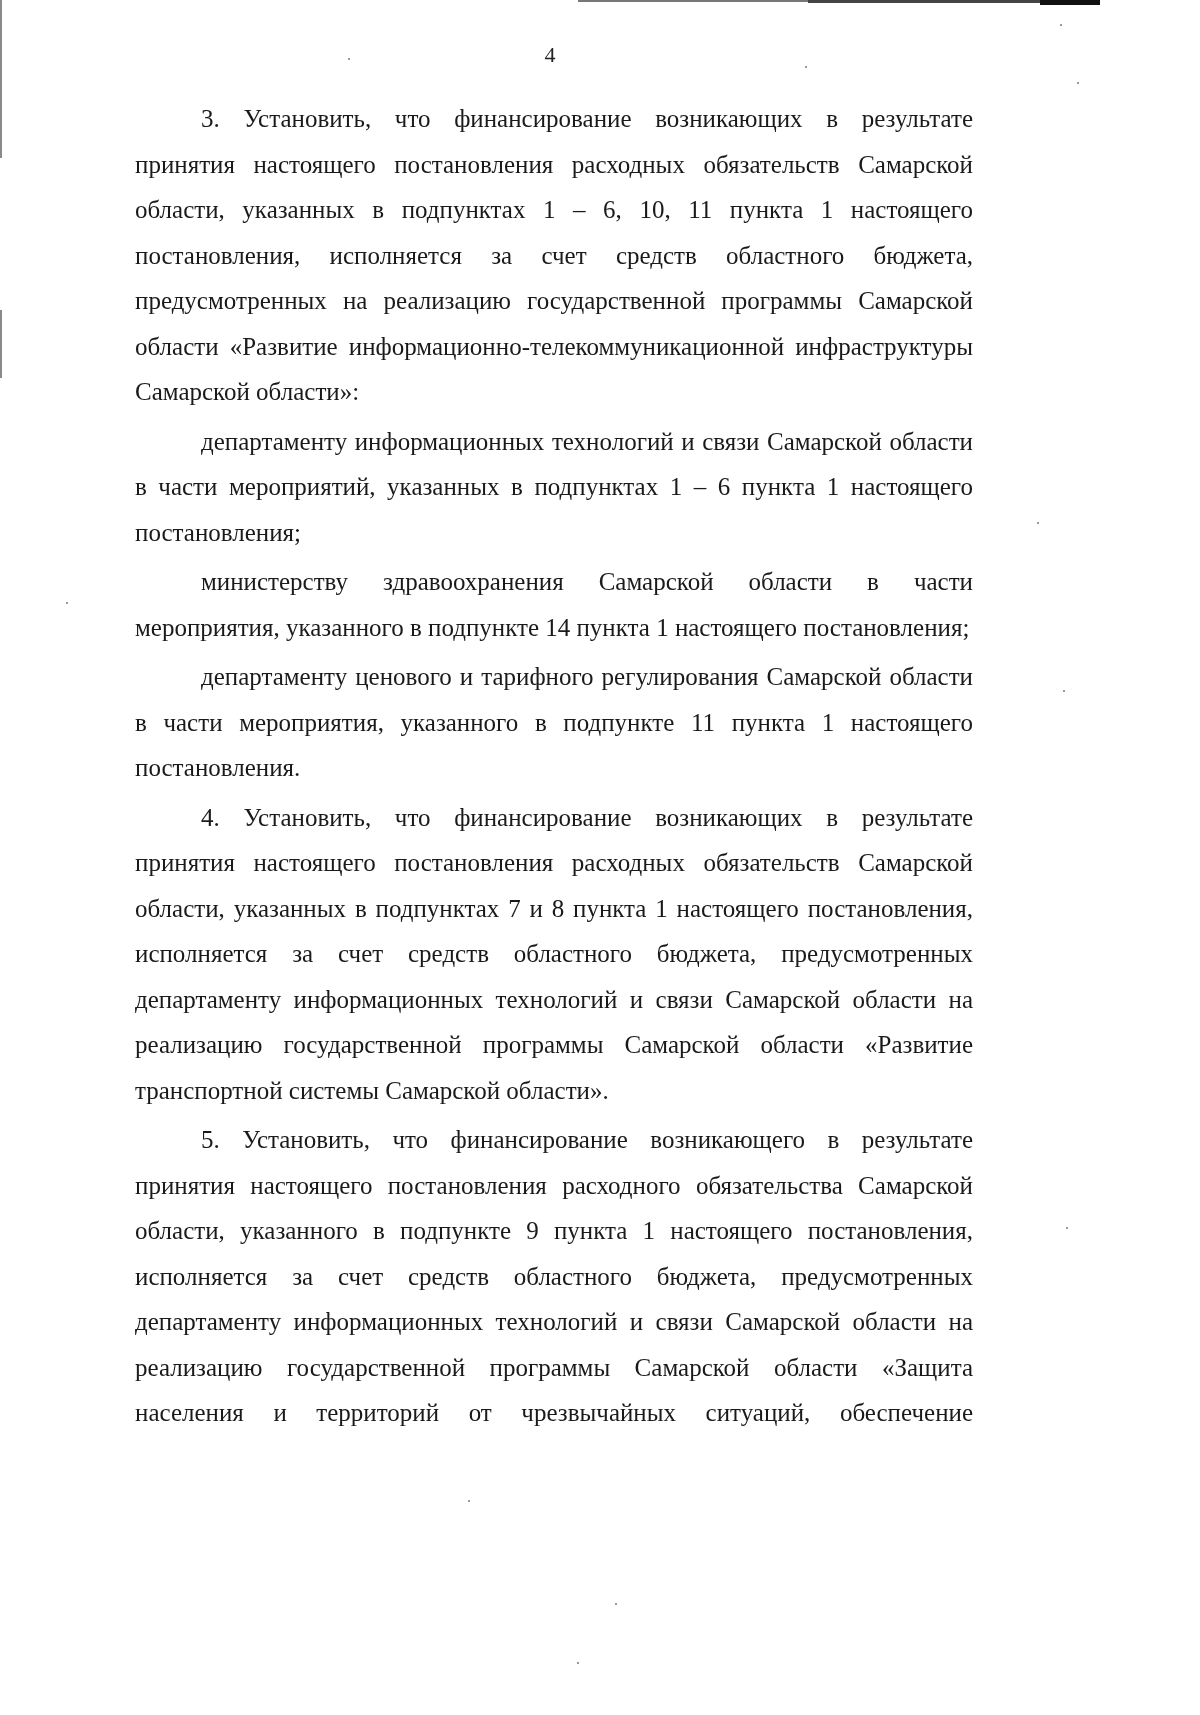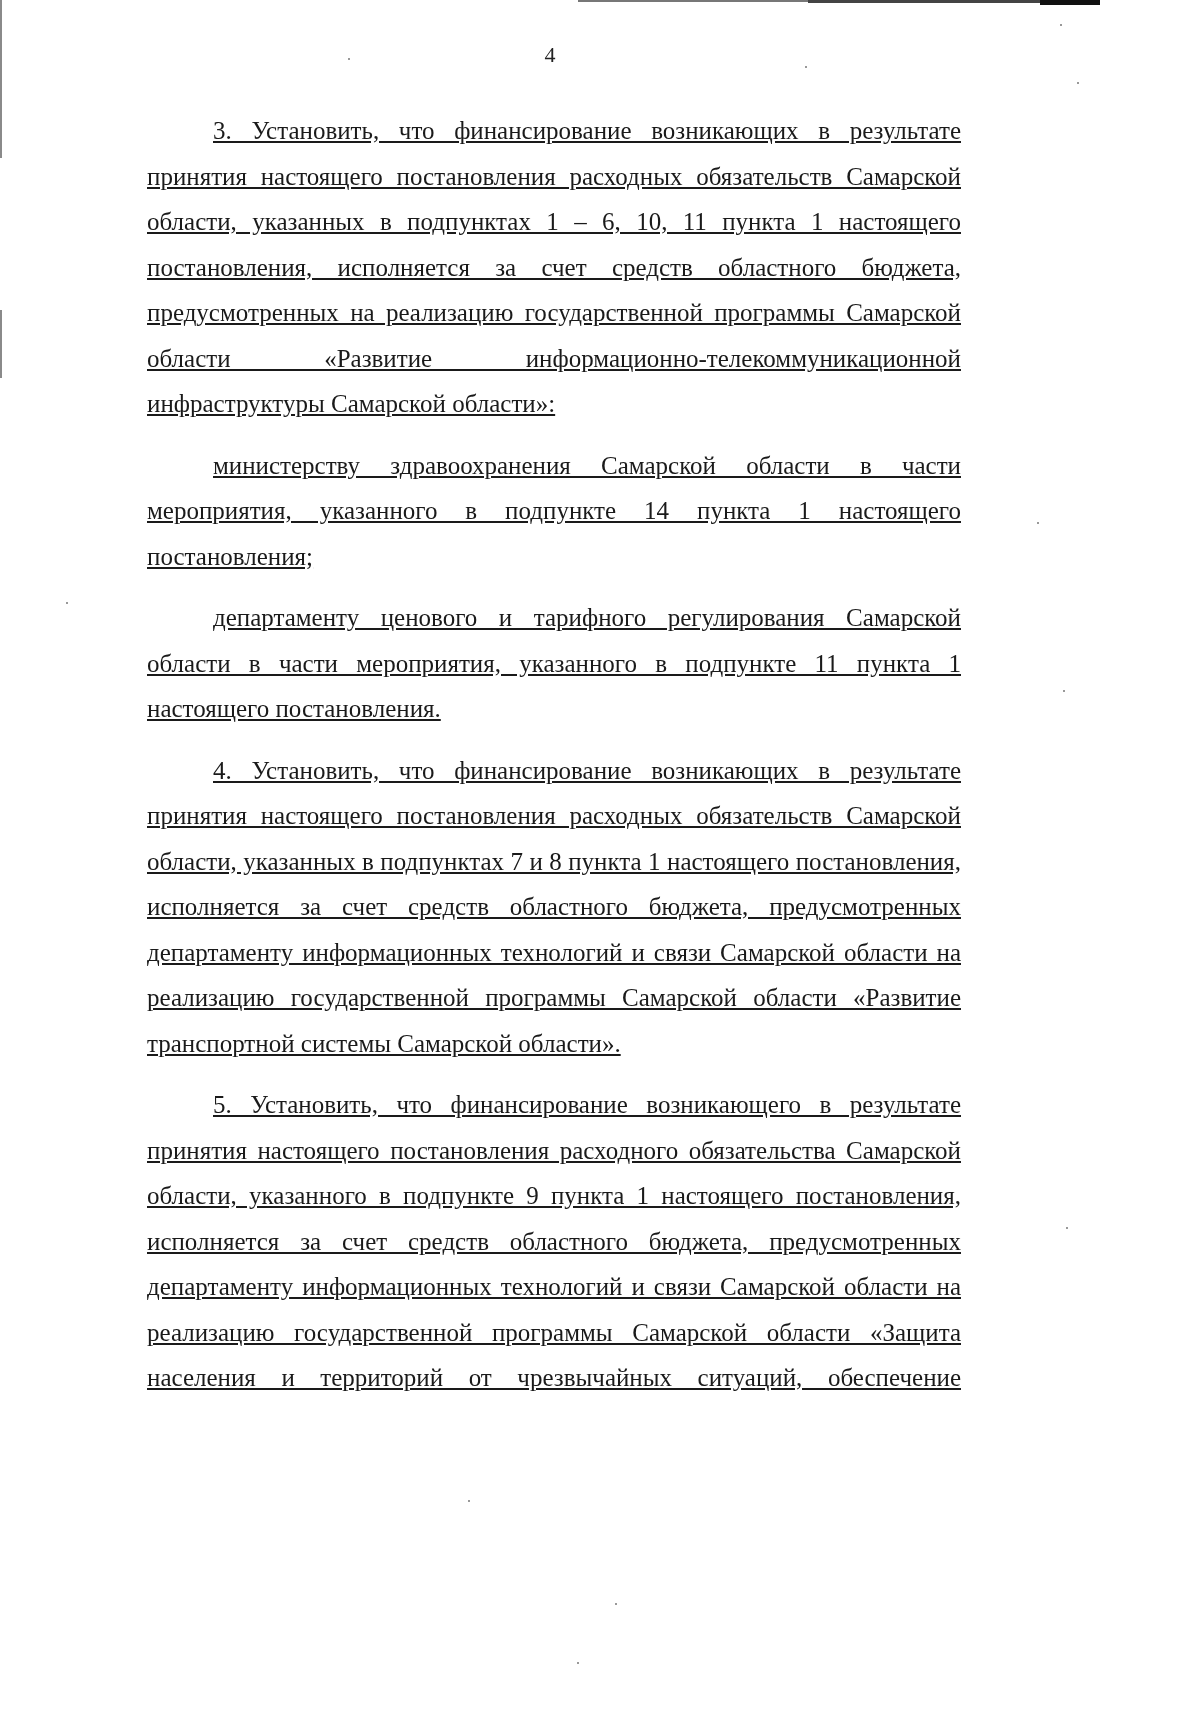--- a/index.html
+++ b/index.html
@@ -56,24 +56,23 @@
   .body-text {
     position: absolute;
     left: 131px;
     top: 92px;
     width: 846px;
     font-size: 25px;
     line-height: 45.5px;
     text-align: justify;
   }
   .body-text p {
-    margin: 16px;
+    margin: 4px;
     text-indent: 66px;
     text-align: justify;
-    text-decoration: underline;
   }
 </style>
 </head>
 <body>
 
 <div class="page">
 
   <div class="scan-top-rule-1"></div>
   <div class="scan-top-rule-2"></div>
   <div class="scan-top-rule-3"></div>
@@ -88,18 +87,19 @@
   <div class="speck" style="left:1063px;top:690px"></div>
   <div class="speck" style="left:1066px;top:1227px"></div>
   <div class="speck" style="left:468px;top:1500px"></div>
   <div class="speck" style="left:615px;top:1603px"></div>
   <div class="speck" style="left:577px;top:1662px"></div>
 
   <div class="page-number">4</div>
 
   <div class="body-text">
     <p>3. Установить, что финансирование возникающих в результате принятия настоящего постановления расходных обязательств Самарской области, указанных в подпунктах 1 – 6, 10, 11 пункта 1 настоящего постановления, исполняется за счет средств областного бюджета, предусмотренных на реализацию государственной программы Самарской области «Развитие информационно-телекоммуникационной инфраструктуры Самарской области»:</p>
+    <p>департаменту информационных технологий и связи Самарской области в части мероприятий, указанных в подпунктах 1 – 6 пункта 1 настоящего постановления;</p>
     <p>министерству здравоохранения Самарской области в части мероприятия, указанного в подпункте 14 пункта 1 настоящего постановления;</p>
     <p>департаменту ценового и тарифного регулирования Самарской области в части мероприятия, указанного в подпункте 11 пункта 1 настоящего постановления.</p>
     <p>4. Установить, что финансирование возникающих в результате принятия настоящего постановления расходных обязательств Самарской области, указанных в подпунктах 7 и 8 пункта 1 настоящего постановления, исполняется за счет средств областного бюджета, предусмотренных департаменту информационных технологий и связи Самарской области на реализацию государственной программы Самарской области «Развитие транспортной системы Самарской области».</p>
     <p style="text-align-last: justify;">5. Установить, что финансирование возникающего в результате принятия настоящего постановления расходного обязательства Самарской области, указанного в подпункте 9 пункта 1 настоящего постановления, исполняется за счет средств областного бюджета, предусмотренных департаменту информационных технологий и связи Самарской области на реализацию государственной программы Самарской области «Защита населения и территорий от чрезвычайных ситуаций, обеспечение</p>
   </div>
 </div>
 
 </body></html>

